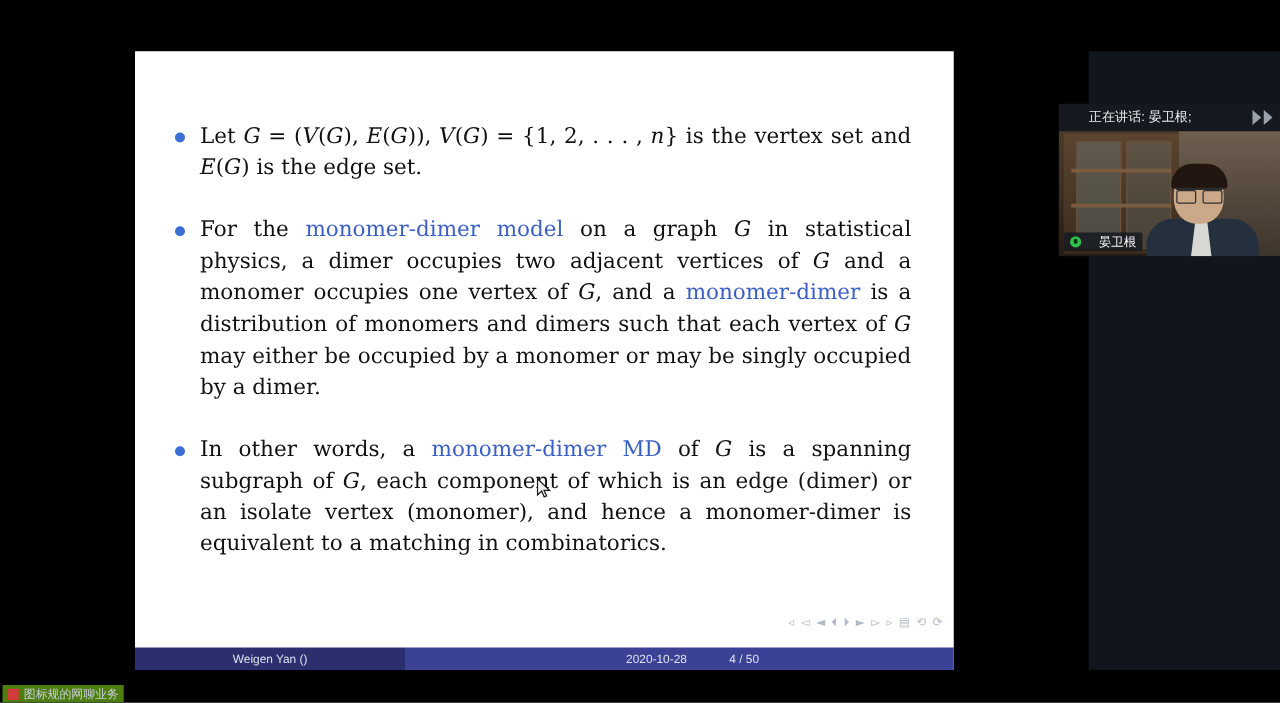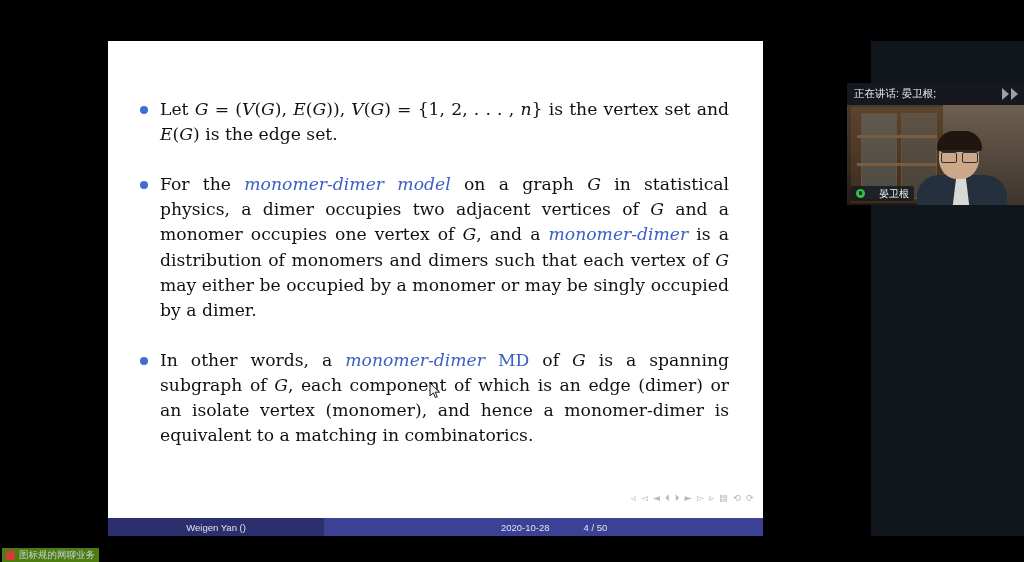--- a/index.html
+++ b/index.html
@@ -51,21 +51,21 @@
   }
   .bullet-text {
     font-family: "DejaVu Serif", serif;
     font-size: 17.2px;
     line-height: 1.46;
     color: #111111;
     text-align: justify;
     max-width: 578px;
   }
   .mi { font-style: italic; }
-  .lnk { color: #3b5fc4; font-style: italic; }
+  .lnk { color: #3b5fc4; }
   .lnk-i { color: #3b5fc4; }
 
   
   #nav-strip {
     position: absolute;
     right: 8px;
     bottom: 32px;
     display: flex;
     align-items: center;
     gap: 4px;
@@ -121,21 +121,21 @@
     position: absolute;
     left: 0;
     top: 0;
     width: 100%;
     height: 22px;
     background: #15191f;
     color: #e7e9ec;
     font-size: 10.5px;
     display: flex;
     align-items: center;
-    padding-left: 7px;
+    padding-left: 24px;
     box-sizing: border-box;
   }
   .chev {
     position: absolute;
     right: 6px;
     top: 5px;
     display: flex;
     gap: 2px;
   }
   .chev i {

